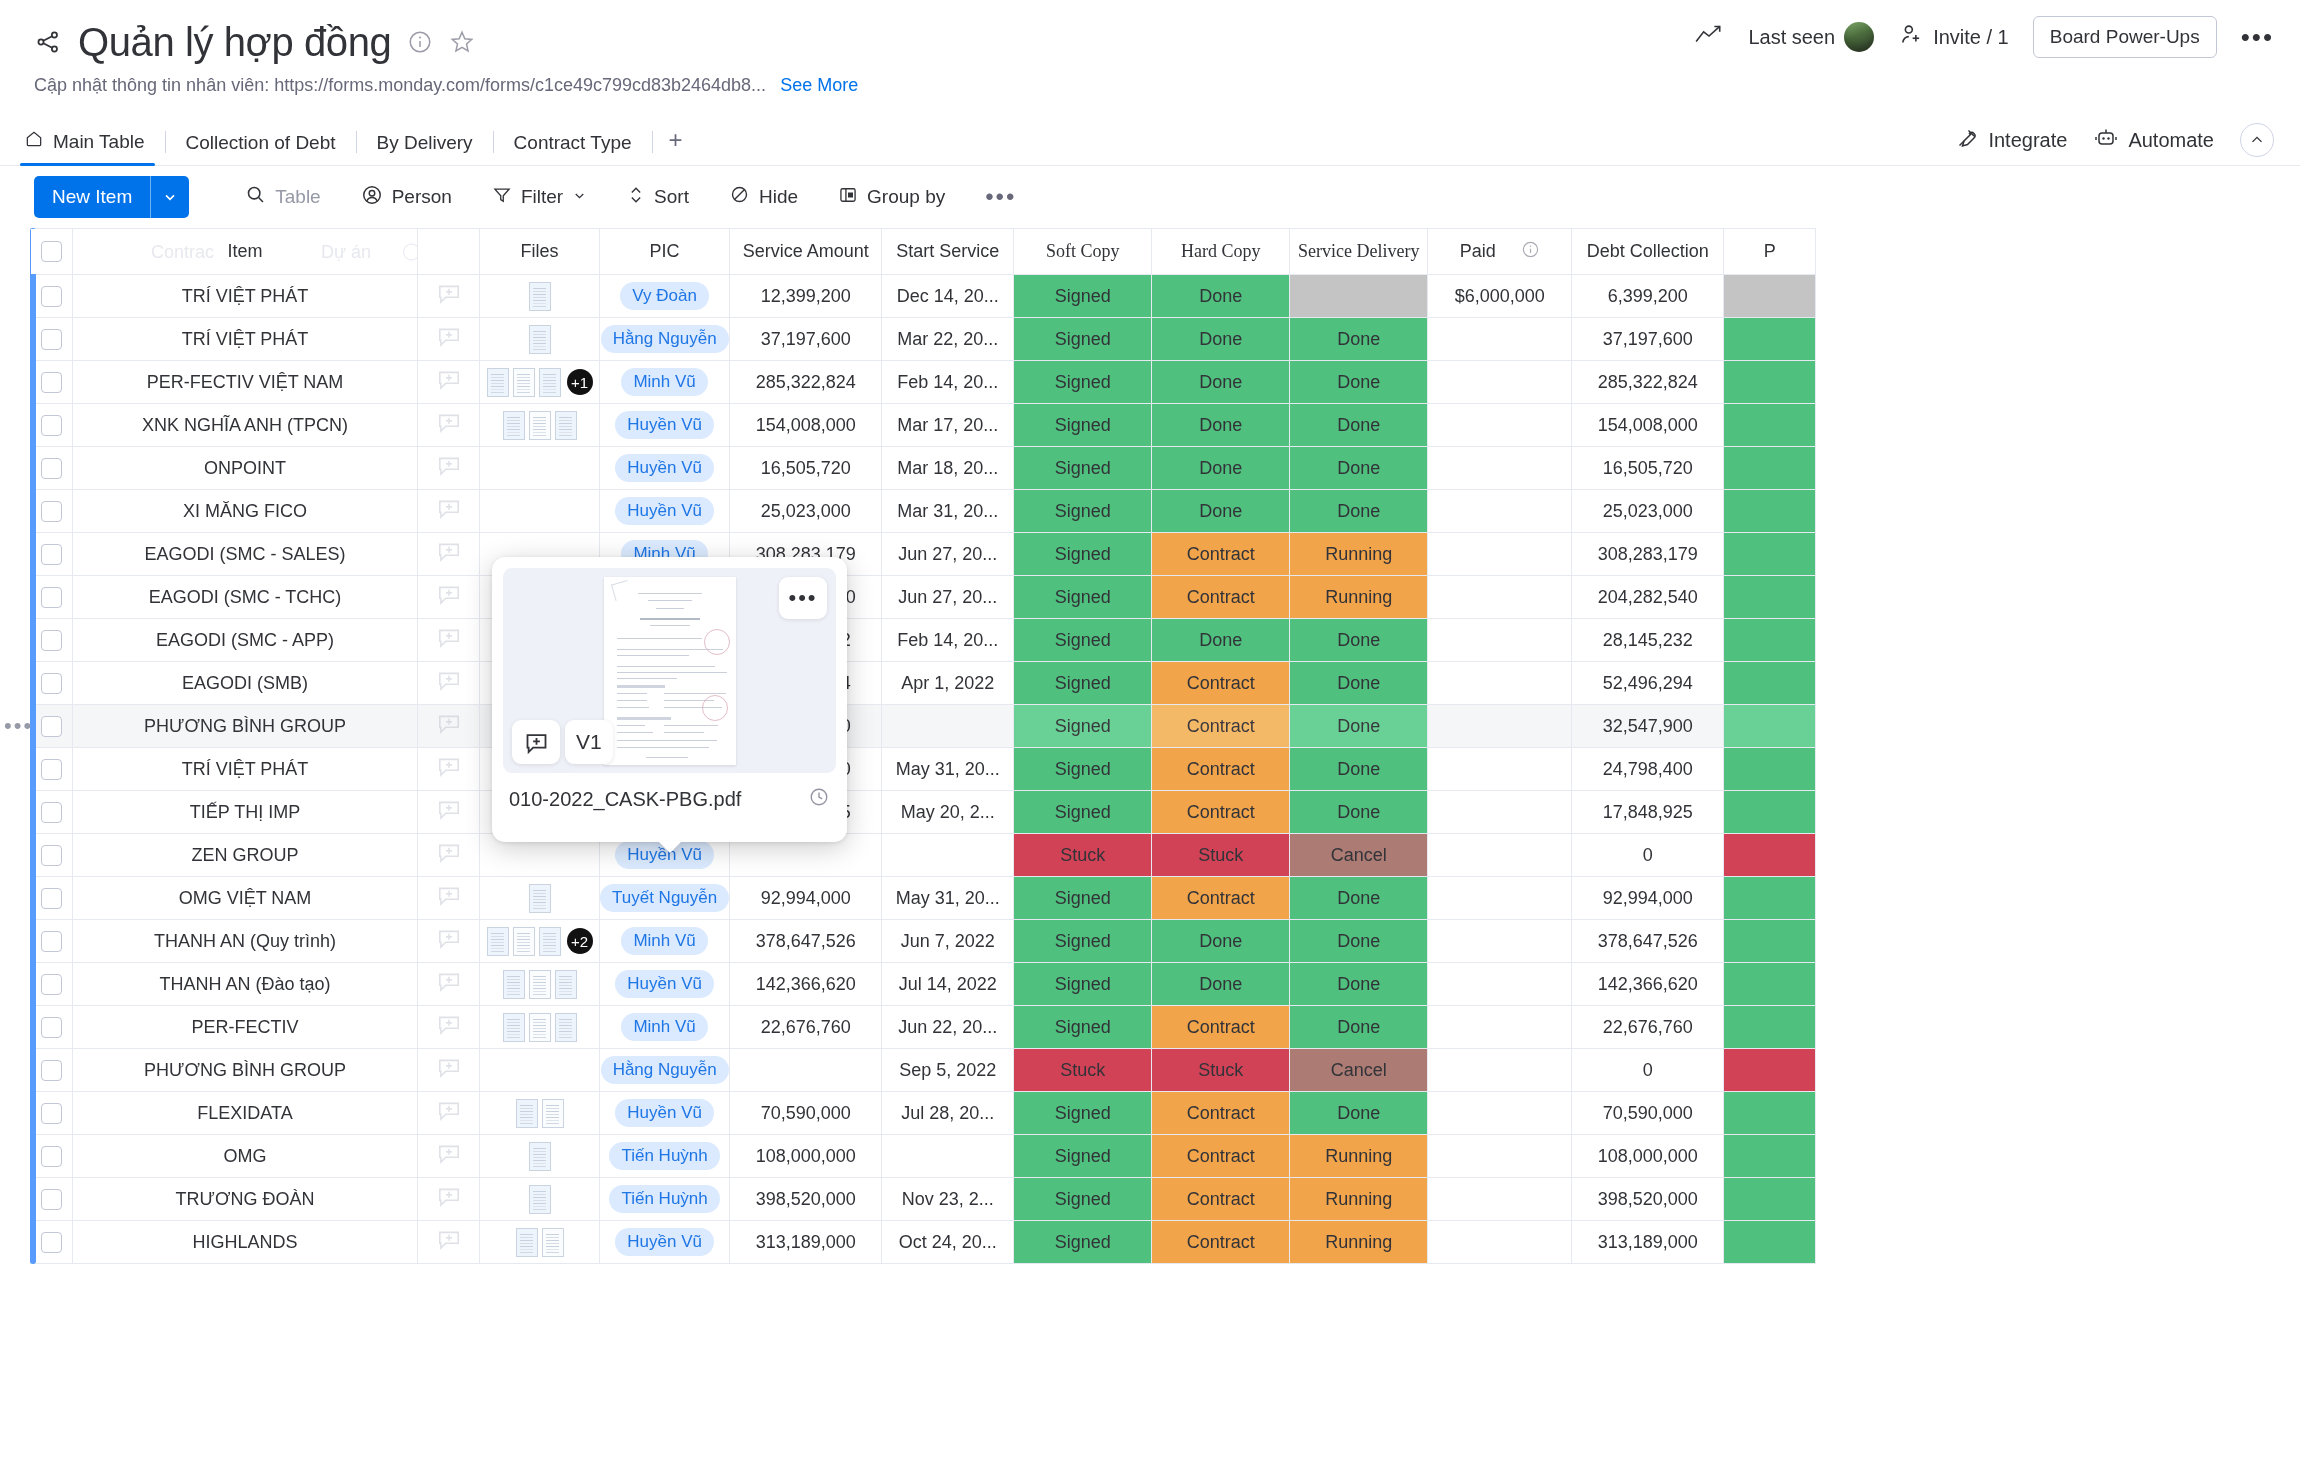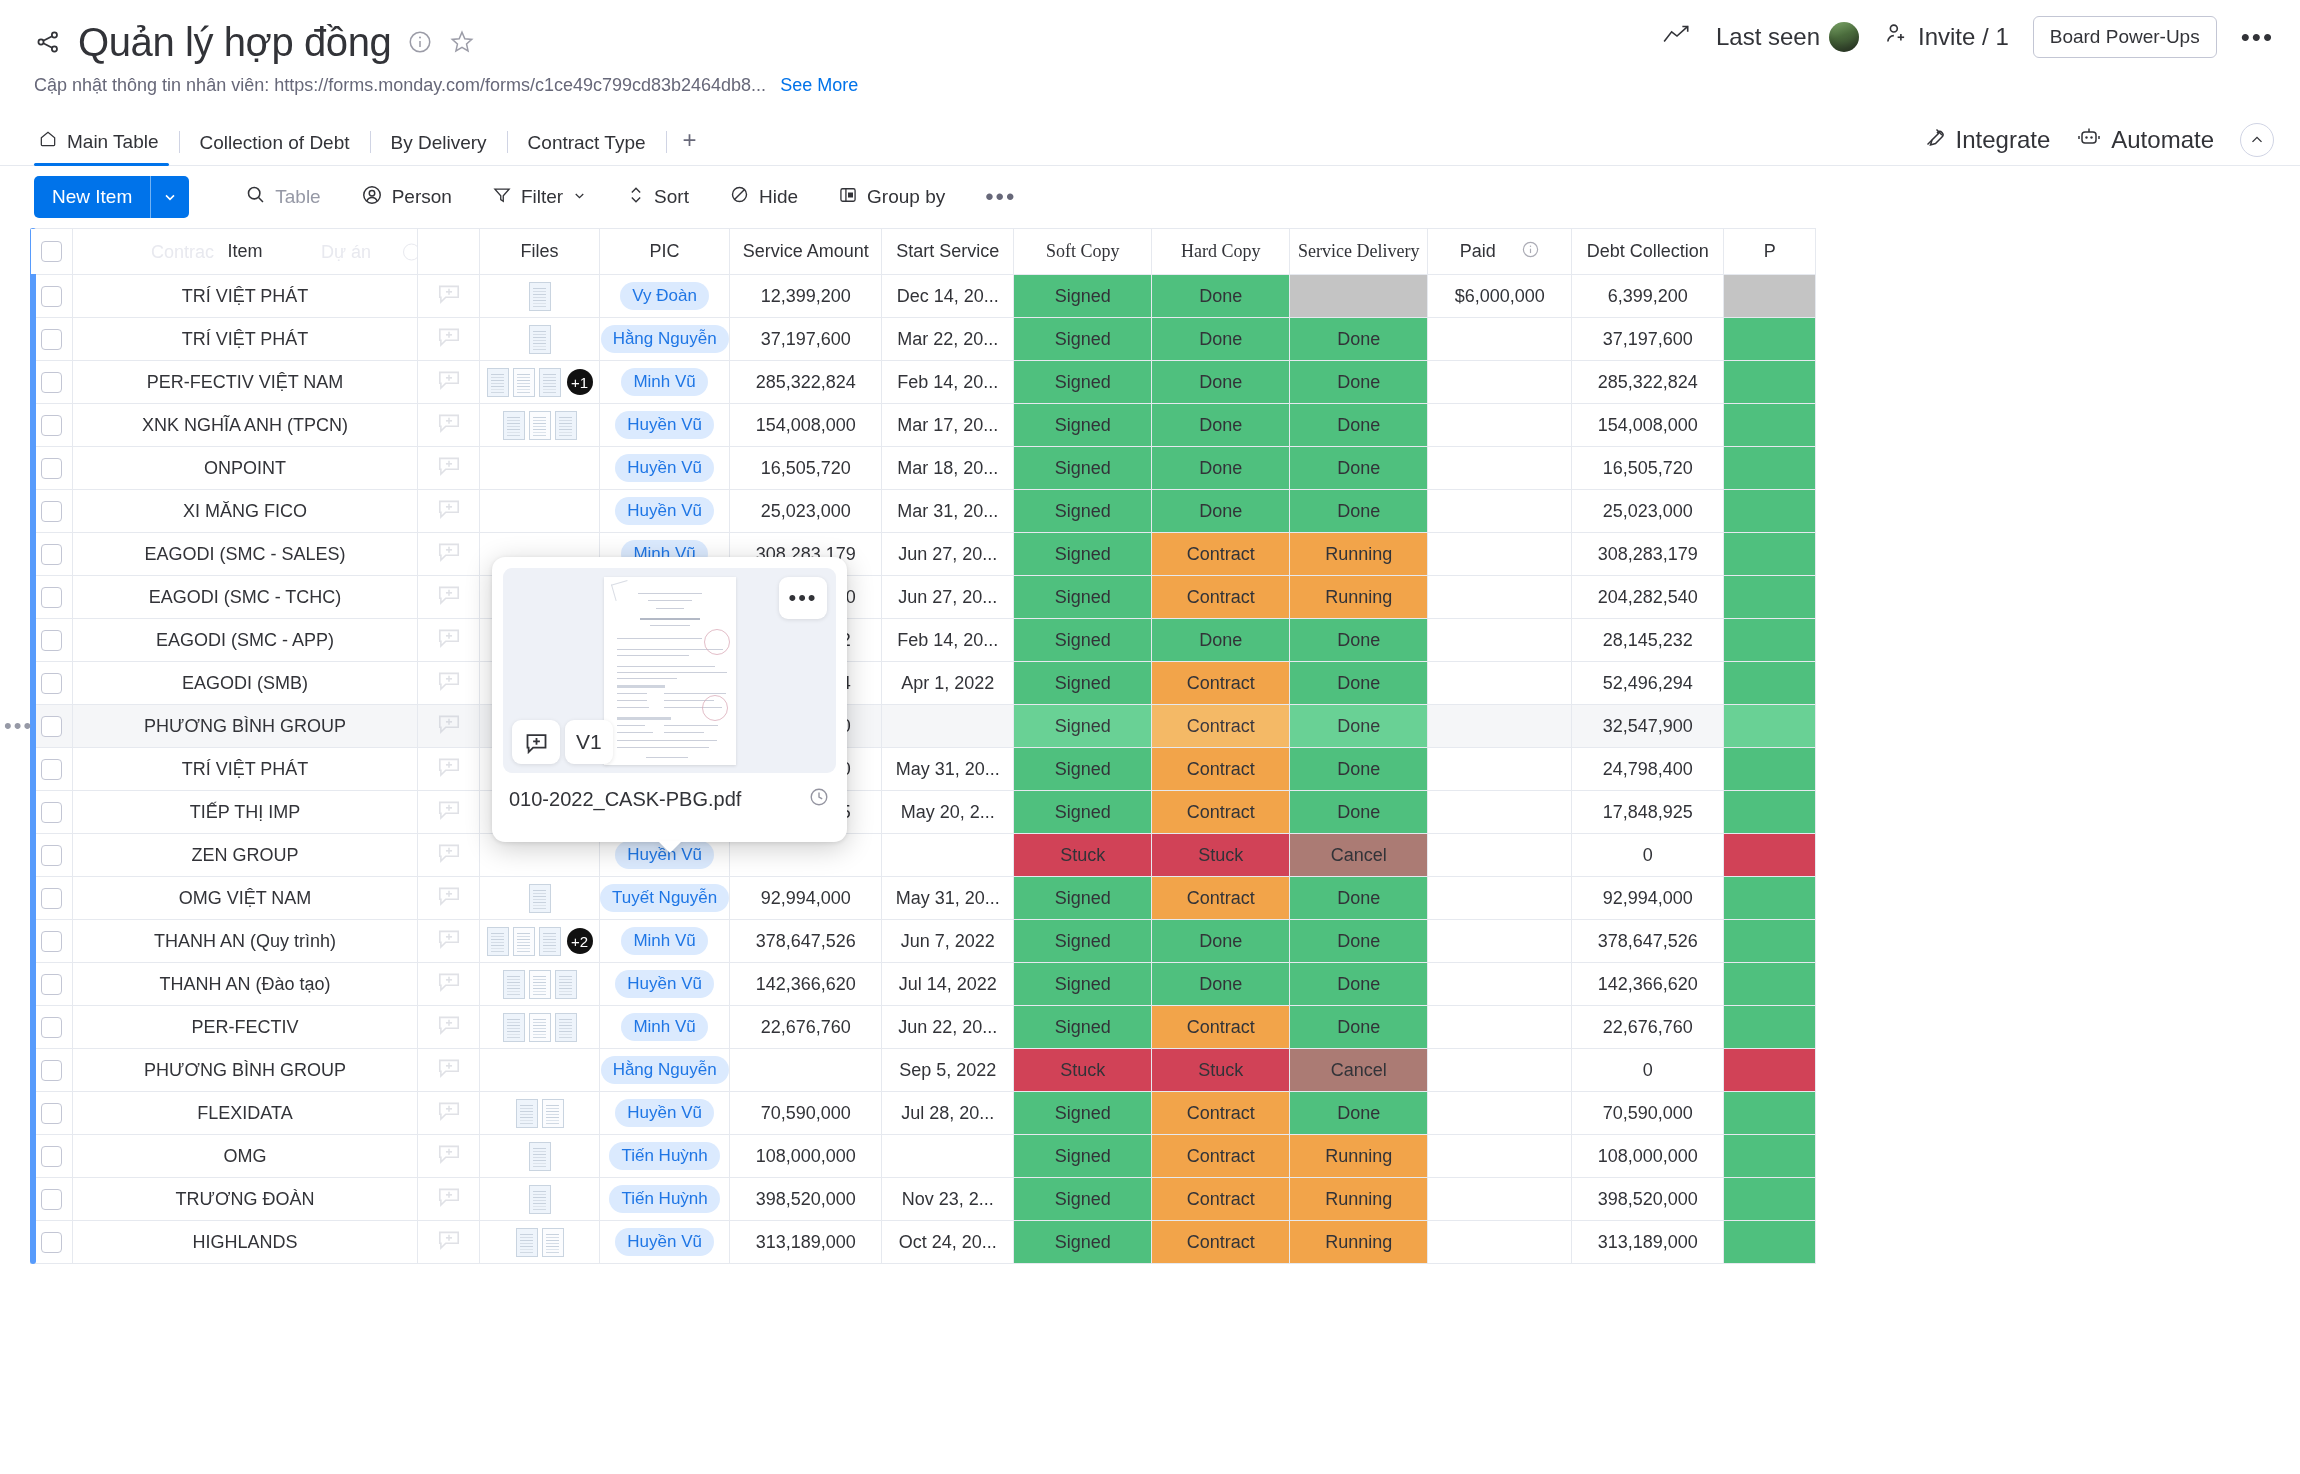--- a/index.html
+++ b/index.html
@@ -25,37 +25,37 @@
   .subtitle {
     font-size: 18px; color: #676879; white-space: nowrap;
     max-width: 760px; overflow: hidden; text-overflow: ellipsis;
   }
   .see-more { font-size: 18px; color: #0073ea; cursor: pointer; white-space: nowrap; }
 
   .topbar-right {
     position: absolute; right: 26px; top: 16px;
     display: flex; align-items: center; gap: 24px;
   }
-  .tr-item { display: flex; align-items: center; gap: 9px; font-size: 24px; color: #323338; cursor: pointer; }
+  .tr-item { display: flex; align-items: center; gap: 9px; font-size: 20px; color: #323338; cursor: pointer; }
   .avatar {
     width: 30px; height: 30px; border-radius: 50%;
     background: linear-gradient(160deg,#7ea86a 0%,#4a6b3c 45%,#2f3b2a 100%);
     box-shadow: inset 0 -6px 7px rgba(0,0,0,.22); flex: 0 0 30px;
   }
   .power-btn {
     border: 1px solid #c3c6d4; border-radius: 6px;
     padding: 9px 16px; font-size: 19px; background: #fff; cursor: pointer;
     color: #323338; white-space: nowrap;
   }
   .dots-btn { font-size: 26px; letter-spacing: 2px; color: #323338; cursor: pointer; line-height: 1; }
 
   
   .tabs-row {
     position: relative; height: 48px; border-bottom: 1px solid #e6e9ef;
-    display: flex; align-items: flex-end; padding-left: 34px;
+    display: flex; align-items: flex-end; padding-left: 20px;
   }
   .tab {
     display: flex; align-items: center; gap: 9px;
     padding: 0 20px 11px 20px; font-size: 19px; color: #323338;
     cursor: pointer; position: relative; white-space: nowrap;
   }
   .tab:first-child { padding-left: 4px; }
   .tab.active { color: #0073ea; }
   .tab.active .tab-label { color: #323338; }
   .tab.active::after {

